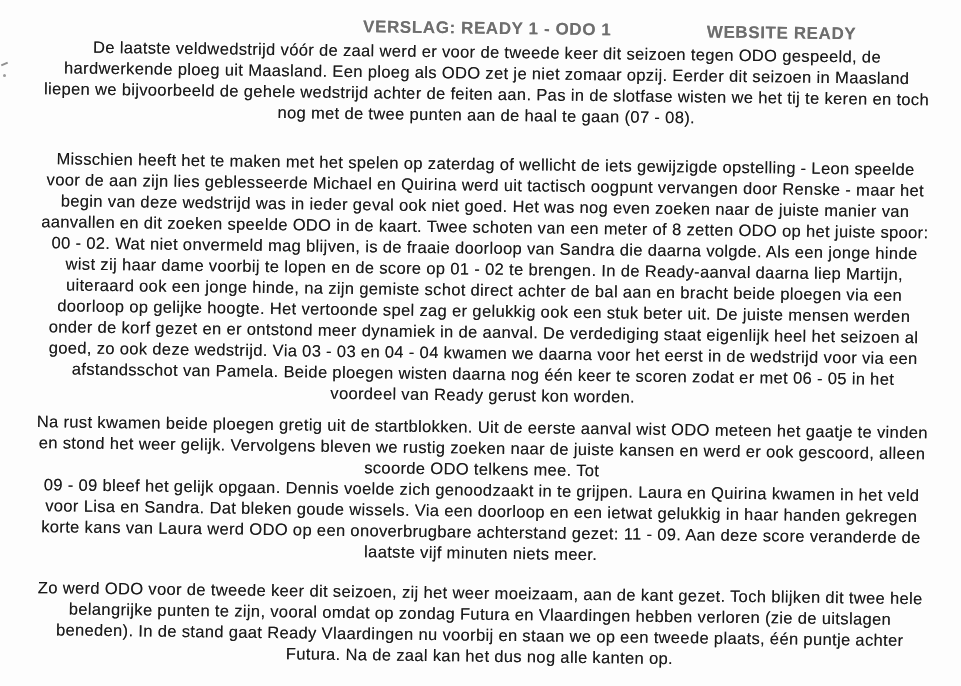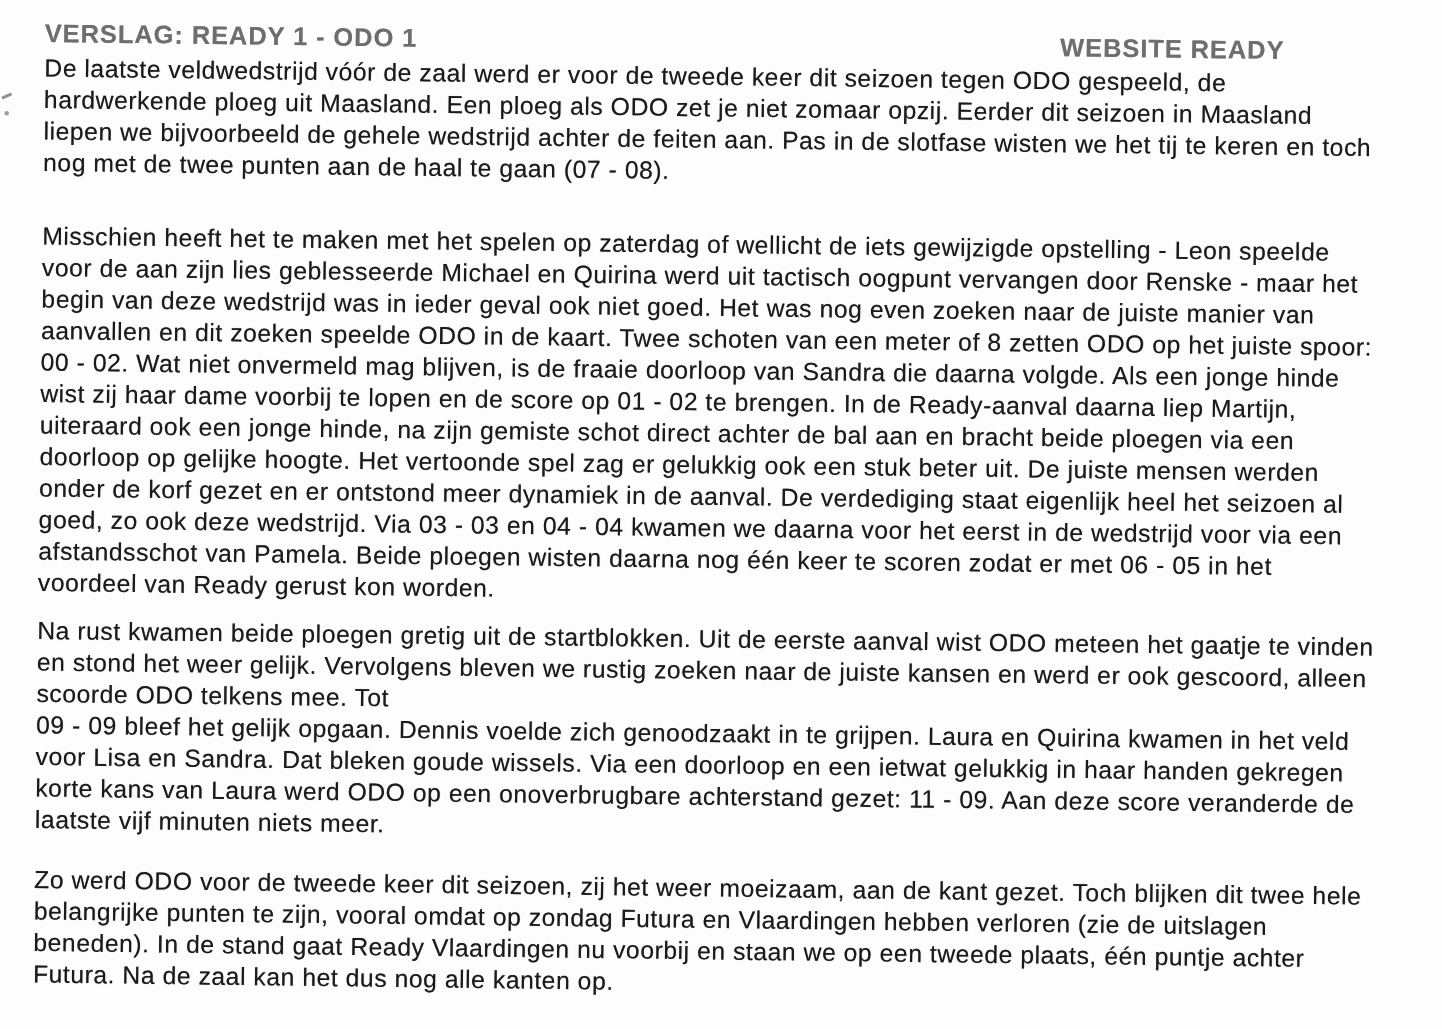--- a/index.html
+++ b/index.html
@@ -16,20 +16,21 @@
     height: 686px;
     position: relative;
     overflow: hidden;
     background: var(--bg);
     font-family: "Liberation Sans", sans-serif;
   }
   .sheet {
     position: absolute;
     inset: 0;
     background: var(--bg);
+    text-align: center;
   }
   
   .content {
     position: absolute;
     left: 30px;
     top: 12px;
     width: 915px;
     transform: rotate(0.72deg);
     transform-origin: 0 0;
     color: var(--body);

